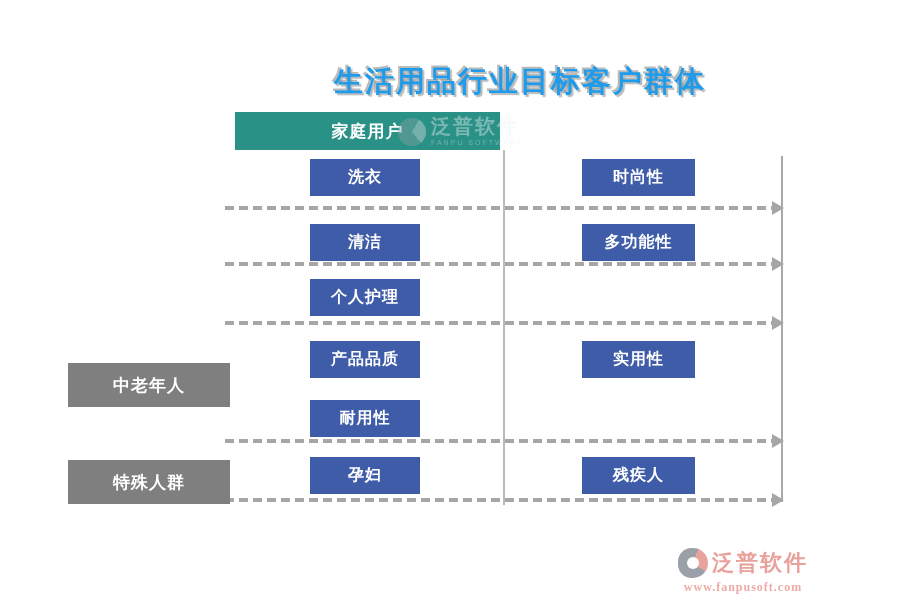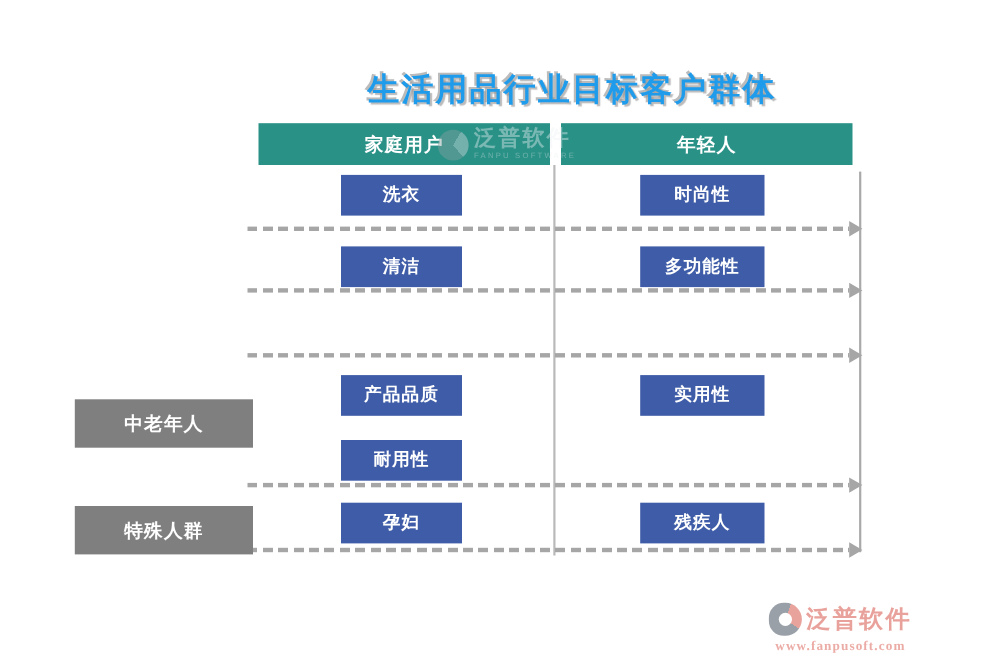--- a/index.html
+++ b/index.html
@@ -1,19 +1,18 @@
 <!DOCTYPE html>
 <html><head>
 <meta charset="utf-8">
 <style>
   html,body{margin:0;padding:0;background:#fff;}
   .stage{
     position:relative;width:832px;height:600px;background:#ffffff;overflow:hidden;
     font-family:"Liberation Sans","DejaVu Sans",sans-serif;
-    padding-left:21px;
   }
   
   .page-title{
     position:absolute;left:140px;top:62px;width:760px;text-align:center;
     font-family:"Liberation Serif","DejaVu Serif",serif;
     font-size:29px;font-weight:bold;color:#1E9BEB;letter-spacing:2px;
     text-shadow:-2px -2px 0 rgba(150,150,150,.65), 2px 2px 1px rgba(130,130,130,.55);
   }
   
   .hdr{
@@ -96,40 +95,40 @@
   }
 </style>
 </head>
 <body>
 
 <div class="stage">
 
   <div class="page-title">生活用品行业目标客户群体</div>
 
   <div class="hdr family">家庭用户</div>
-  <div class="hdr young">年轻人</div>
 
   <div class="watermark">
     <div class="wm-icon"></div>
     <div class="wm-text">
       <span class="wm-name">泛普软件</span>
       <span class="wm-sub">FANPU SOFTWARE</span>
     </div>
   </div>
 
   <div class="vline center"></div>
   <div class="vline right"></div>
   <div class="dashline d1"></div>
   <div class="dashline d2"></div>
   <div class="dashline d3"></div>
   <div class="dashline d4"></div>
   <div class="dashline d5"></div>
 
   <div class="fbox colL r1">洗衣</div>
   <div class="fbox colL r2">清洁</div>
+  <div class="fbox colL r3">个人护理</div>
   <div class="fbox colL r4">产品品质</div>
   <div class="fbox colL r6">孕妇</div>
   <div class="fbox colL r5">耐用性</div>
 
   <div class="fbox colR r1">时尚性</div>
   <div class="fbox colR r2">多功能性</div>
   <div class="fbox colR r4">实用性</div>
   <div class="fbox colR r6">残疾人</div>
 
   <div class="sidebox s1">中老年人</div>

